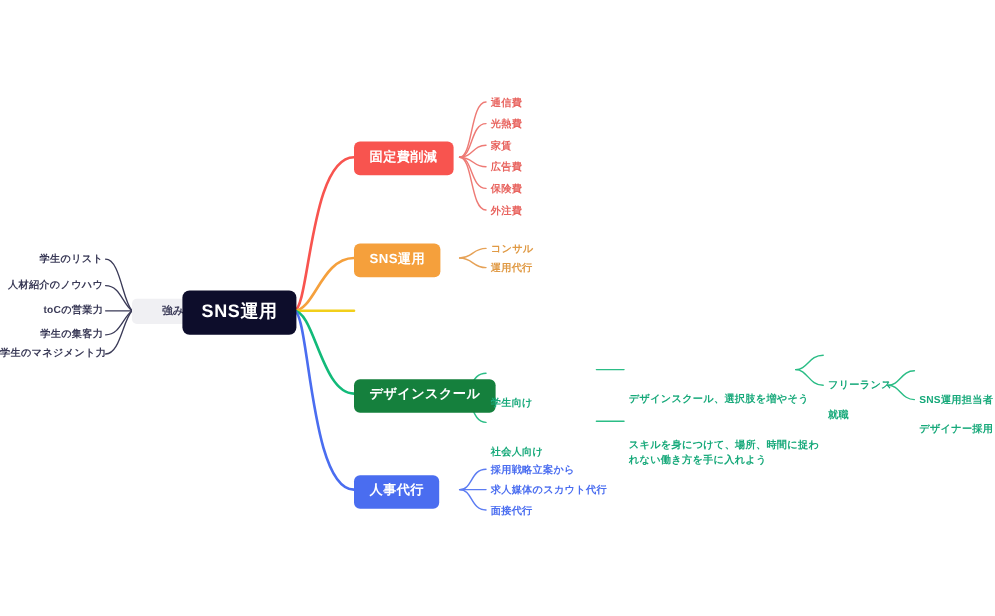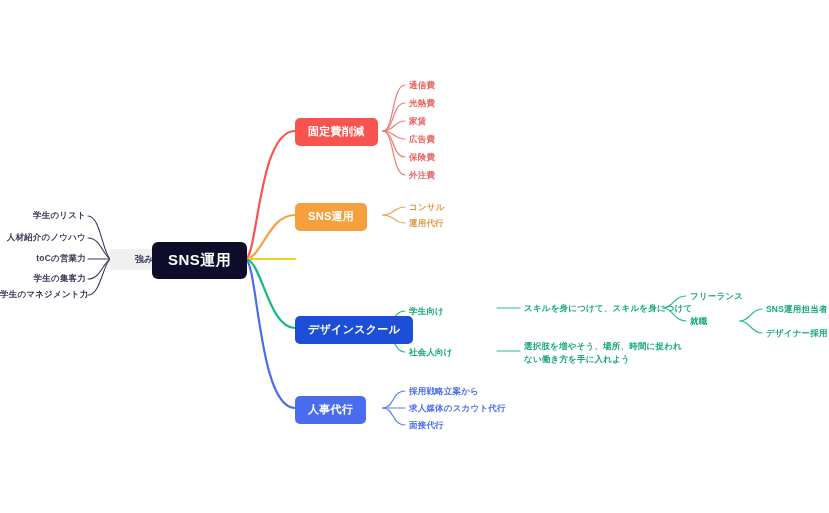--- a/index.html
+++ b/index.html
@@ -43,42 +43,42 @@
     font-size: 11px;
     font-weight: bold;
     color: #ffffff;
     padding: 7px 13px;
     border-radius: 5px;
     letter-spacing: 0.3px;
   }
   .cat.red    { background: #f8544f; }
   .cat.orange { background: #f5a03c; }
   .cat.yellow { background: #f2cf1b; color: #ffffff; }
-  .cat.green  { background: #1d4ed8; }
+  .cat.green  { background: #15803d; }
   .cat.blue   { background: #4a6df0; }
 
   
   .pill {
     background: #f0f0f3;
     color: #3a3a57;
     font-size: 9px;
     font-weight: bold;
     padding: 5px 25px;
     border-radius: 4px;
   }
   
   .leaf {
     font-size: 8.5px;
     font-weight: bold;
     letter-spacing: 0.2px;
   }
   .leaf.dark   { color: #3a3a57; }
   .leaf.red    { color: #e8635e; }
   .leaf.orange { color: #e09a45; }
-  .leaf.green  { color: #17a97a; }
+  .leaf.green  { color: #17a97a; margin-top: 24px; }
   .leaf.blue   { color: #4a6df0; }
   .leaf.right  { text-align: right; }
   .leaf.two    { white-space: normal; width: 165px; line-height: 1.55; }
 </style>
 </head>
 <body>
 
 <div id="canvas">
 
   <svg id="edges" viewBox="0 0 829 513" xmlns="http://www.w3.org/2000/svg">
@@ -161,22 +161,22 @@
   <div class="node leaf red" style="left:409px; top:134px;">広告費</div>
   <div class="node leaf red" style="left:409px; top:152px;">保険費</div>
   <div class="node leaf red" style="left:409px; top:170px;">外注費</div>
 
   <div class="node leaf orange" style="left:409px; top:202px;">コンサル</div>
   <div class="node leaf orange" style="left:409px; top:218px;">運用代行</div>
 
   <div class="node leaf green" style="left:409px; top:306px;">学生向け</div>
   <div class="node leaf green" style="left:409px; top:347px;">社会人向け</div>
 
-  <div class="node leaf green" style="left:524px; top:303px;">スキルを身につけて、スキルを身につけて</div>
-  <div class="node leaf green two" style="left:524px; top:340px;">選択肢を増やそう、場所、時間に捉われない働き方を手に入れよう</div>
+  <div class="node leaf green" style="left:524px; top:303px;">デザインスクール、選択肢を増やそう</div>
+  <div class="node leaf green two" style="left:524px; top:340px;">スキルを身につけて、場所、時間に捉われない働き方を手に入れよう</div>
 
   <div class="node leaf green" style="left:690px; top:291px;">フリーランス</div>
   <div class="node leaf green" style="left:690px; top:316px;">就職</div>
 
   <div class="node leaf green" style="left:766px; top:304px;">SNS運用担当者</div>
   <div class="node leaf green" style="left:766px; top:328px;">デザイナー採用</div>
 
   <div class="node leaf blue" style="left:409px; top:386px;">採用戦略立案から</div>
   <div class="node leaf blue" style="left:409px; top:403px;">求人媒体のスカウト代行</div>
   <div class="node leaf blue" style="left:409px; top:420px;">面接代行</div>

